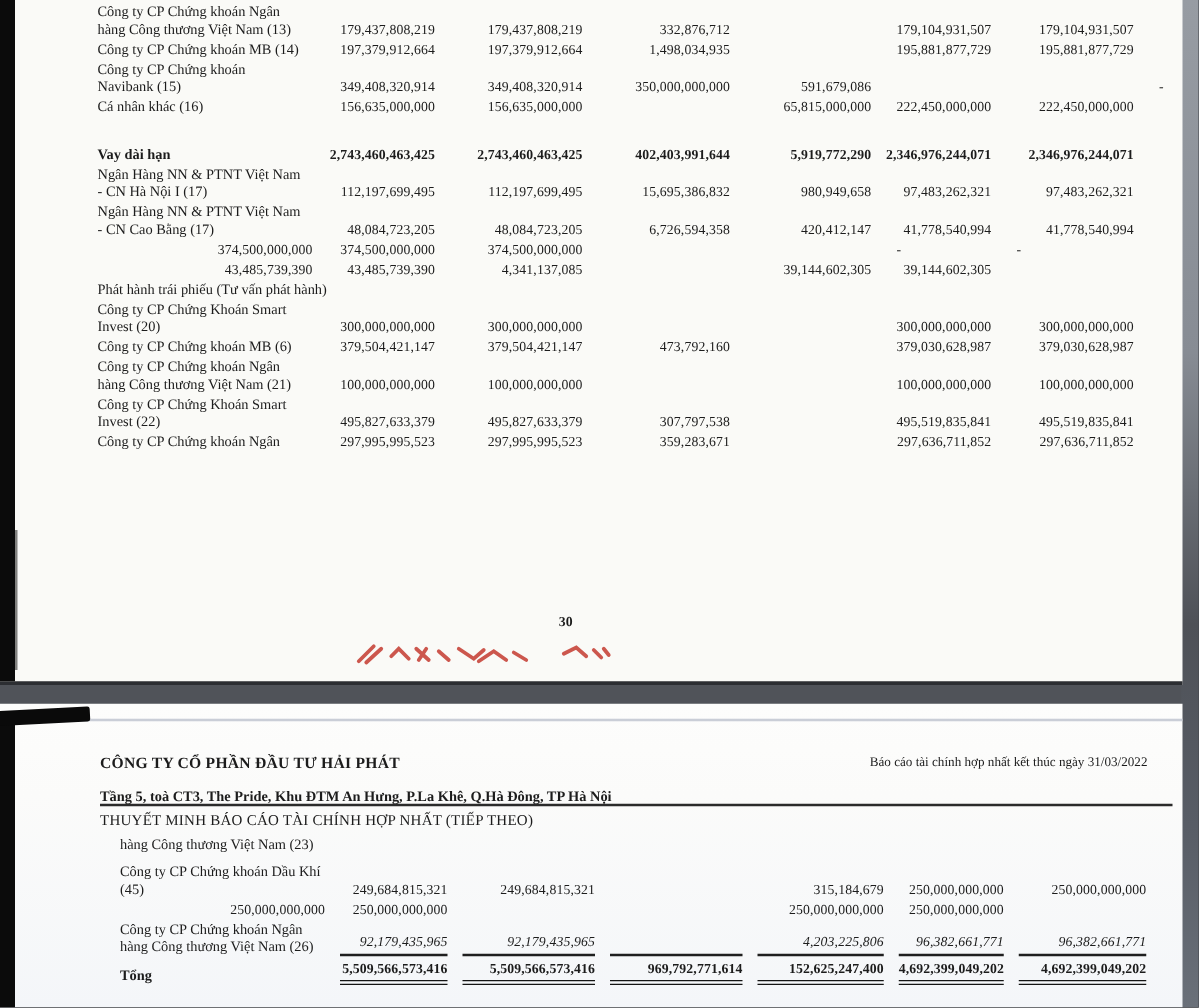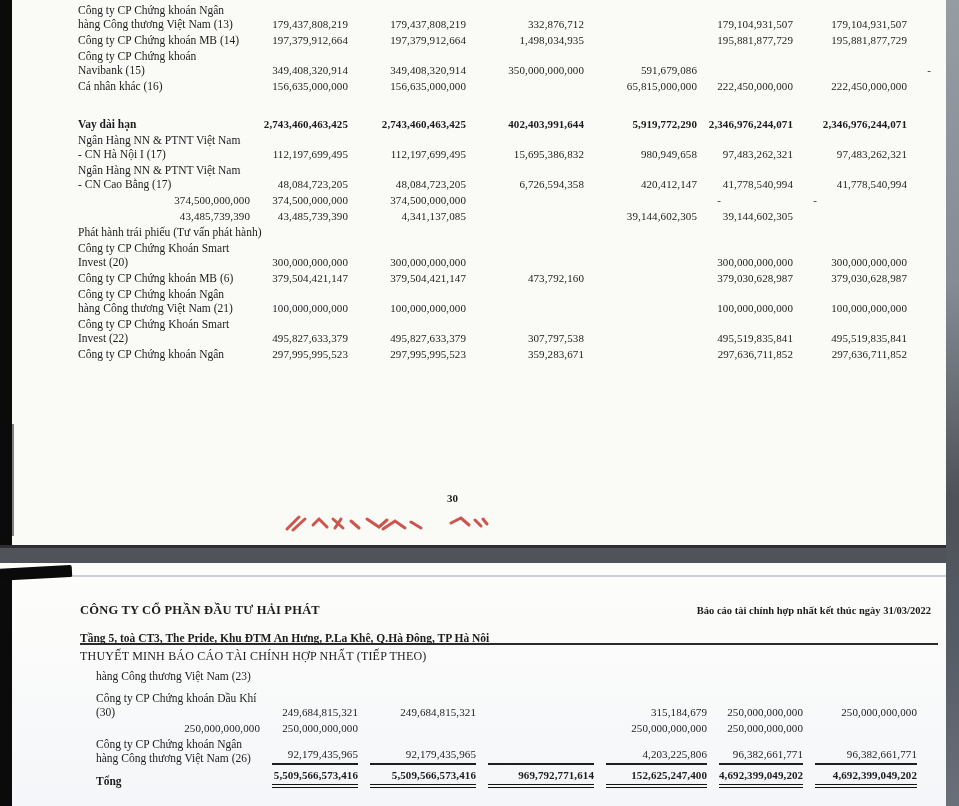--- a/index.html
+++ b/index.html
@@ -29,31 +29,31 @@
   .tbl-p2{left:88px;top:104px;width:829px;}
   .trow{display:grid;grid-template-columns:172px 98px 118px 118px 113px 96px 114px;align-items:end;margin-top:2px;}
   .trow.gap{margin-top:24px;}
   .trow.gap2{margin-top:8px;}
   .trow.gap3{margin-top:3px;}
   .cell{line-height:14px;}
   .cell.label{white-space:pre;font-size:11.5px;}
   .tbl-p2 .cell.label{padding-left:8px;}
   .cell.num{text-align:right;font-size:11px;letter-spacing:.1px;}
   .trow.bold .cell{font-weight:bold;}
-  .cell.u{border-bottom:2px solid #1f1f1f;padding-bottom:2px;margin-left:12px;}
+  .cell.u{border-bottom:2px solid #1f1f1f;padding-bottom:2px;margin-left:12px;font-style:italic;}
   .cell.uu{border-bottom:4px double #141414;padding-bottom:2px;margin-left:12px;}
   .dashshift{display:inline-block;transform:translateX(24px);}
 
   .page-number{position:absolute;left:447px;top:460px;font-size:11px;font-weight:bold;margin-top:32px;}
 
   
   .p2-header{position:absolute;left:80px;top:40px;width:860px;}
   .company-name{font-size:12.5px;font-weight:bold;letter-spacing:.2px;}
   .company-address{font-size:11.5px;font-weight:bold;margin-top:14px;}
-  .report-ref{position:absolute;right:9px;top:2px;font-size:10.5px;font-weight:bold;}
+  .report-ref{position:absolute;right:22px;top:2px;font-size:10.5px;font-weight:normal;}
   .header-rule{position:absolute;left:80px;top:80px;width:858px;height:2px;background:#2b2b2b;}
   .section-title{position:absolute;left:80px;top:86px;font-size:12px;font-weight:normal;letter-spacing:.2px;}
 
   .stamp{position:absolute;left:283px;top:511px;}
 </style>
 </head>
 <body>
 
 <div class="stage">
 
@@ -241,21 +241,21 @@
           <div class="cell label">hàng Công thương Việt Nam (23)</div>
           <div class="cell num"></div>
           <div class="cell num"></div>
           <div class="cell num"></div>
           <div class="cell num"></div>
           <div class="cell num"></div>
           <div class="cell num"></div>
         </div>
         <div class="trow gap2">
           <div class="cell label">Công ty CP Chứng khoán Dầu Khí
-(30)</div>
+(45)</div>
           <div class="cell num">249,684,815,321</div>
           <div class="cell num">249,684,815,321</div>
           <div class="cell num"></div>
           <div class="cell num">315,184,679</div>
           <div class="cell num">250,000,000,000</div>
           <div class="cell num">250,000,000,000</div>
         </div>
         <div class="trow">
           <div class="cell num">250,000,000,000</div>
           <div class="cell num">250,000,000,000</div>

